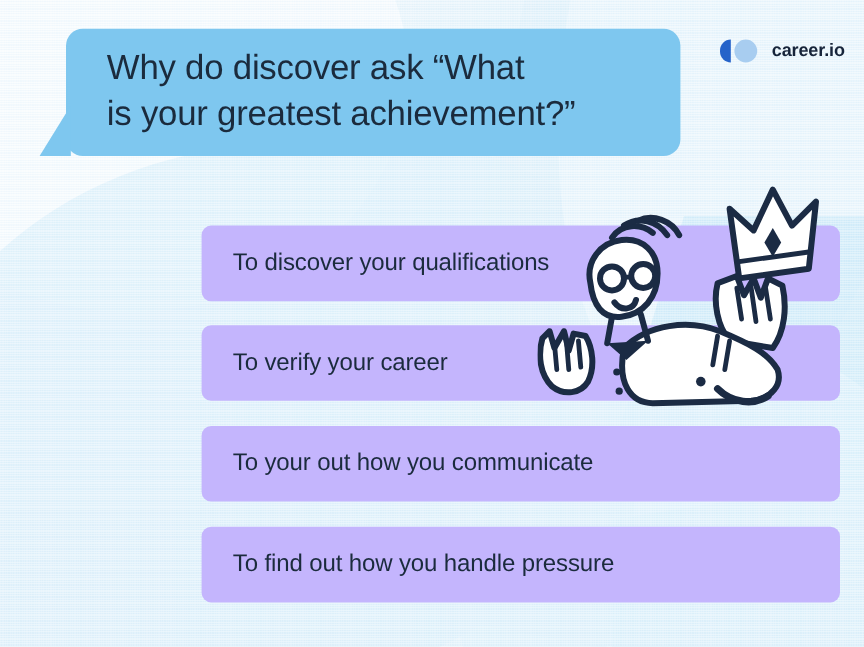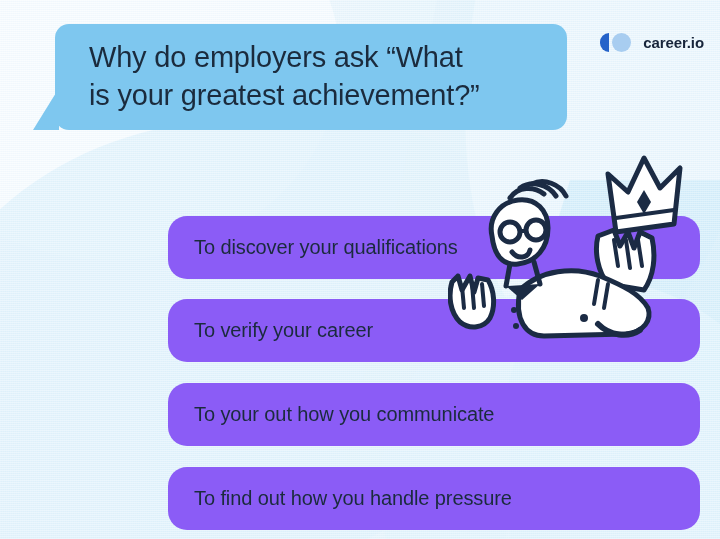--- a/index.html
+++ b/index.html
@@ -178,27 +178,26 @@
     font-weight: 700;
     color: #16243a;
     letter-spacing: -.1px;
   }
 
   
   .option {
     position: absolute;
     left: 168px;
     height: 63px;
-    background: #8b5cf6;
-    border-radius: 19px;
+    background: #c4b5fd;
+    border-radius: 8px;
     display: flex;
     align-items: center;
     padding-left: 26px;
     box-sizing: border-box;
-    margin-top: 28px;
   }
   .option-label {
     font-size: 20px;
     color: #1b2b3d;
     letter-spacing: -.1px;
     white-space: nowrap;
   }
   #option-0 { top: 188px; width: 532px; }
   #option-1 { top: 271px; width: 532px; }
   #option-2 { top: 355px; width: 532px; }
@@ -224,21 +223,21 @@
   <div class="wave wave-a"></div>
   <div class="wave wave-c"></div>
   <div class="wave wave-b"></div>
   <div class="wave wave-f"></div>
   <div class="wave wave-g"></div>
   <div class="wave wave-d"></div>
   <div class="bg-noise"></div>
 
   <div id="title-bubble">
     <div class="tail"></div>
-    <div id="title-text">Why do employers ask “What
+    <div id="title-text">Why do discover ask “What
 is your greatest achievement?”</div>
   </div>
 
   <div id="brand">
     <div id="brand-mark">
       <div class="half"></div>
       <div class="dot"></div>
     </div>
     <div id="brand-name">career.io</div>
   </div>

